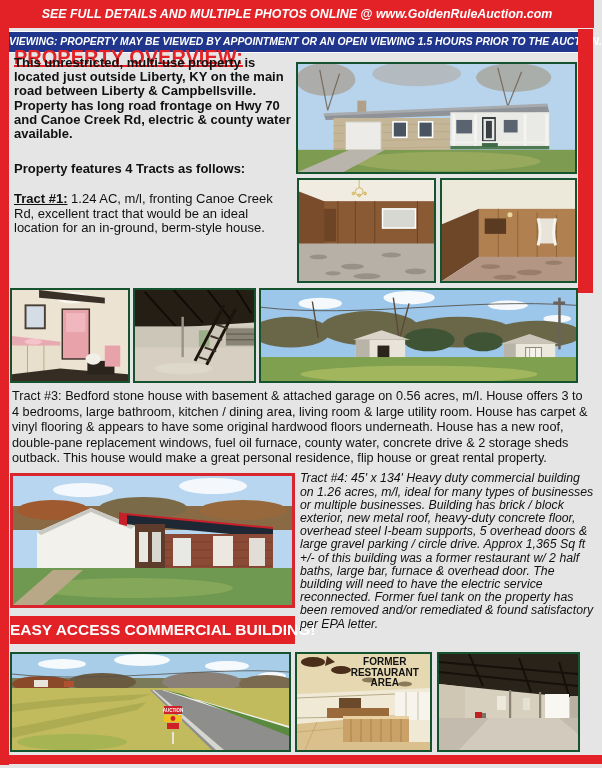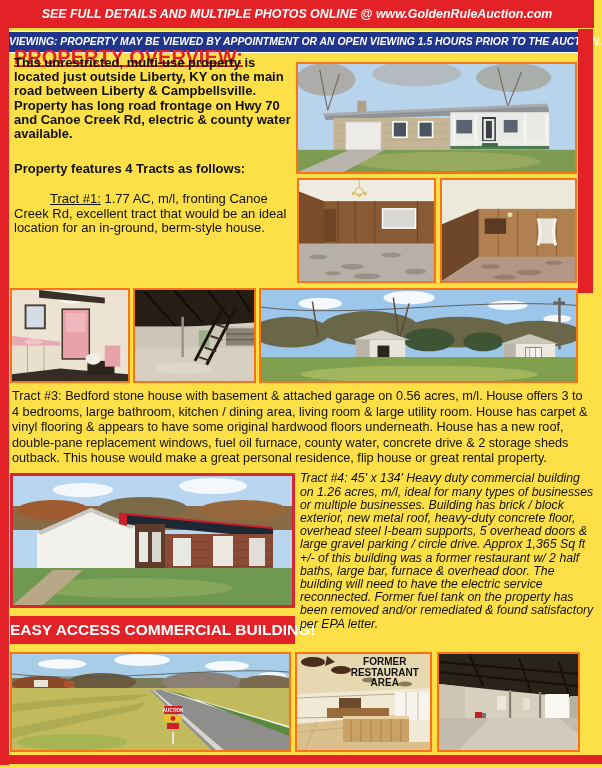--- a/index.html
+++ b/index.html
@@ -1,30 +1,30 @@
 <!DOCTYPE html>
 <html><head>
 <meta charset="utf-8">
 <style>
   html,body{margin:0;padding:0;background:#fff;}
-  #page{position:relative;width:602px;height:768px;background:#fde047;
+  #page{position:relative;width:602px;height:768px;background:#e5e5e5;
         font-family:"Liberation Sans",sans-serif;overflow:hidden;}
   .abs{position:absolute;}
   .banner{background:#e32227;color:#fff;font-weight:700;font-style:italic;
           text-align:center;white-space:nowrap;}
   .navyband{background:#20368c;color:#fff;font-weight:700;font-style:italic;
           text-align:center;white-space:nowrap;border:1.5px solid #fff;box-sizing:border-box;}
   .redframe{background:#e32227;}
-  .photo{border:2px solid #f97316;box-sizing:border-box;background:#fff;overflow:hidden;}
+  .photo{border:2px solid #14532d;box-sizing:border-box;background:#fff;overflow:hidden;}
   .photo svg{display:block;width:100%;height:100%;}
   .photo-red{border:3px solid #d9252e;}
   .h-red{color:#e32227;font-weight:700;text-decoration:underline;font-size:20px;}
   .par-bold{font-weight:700;font-size:13px;line-height:14.2px;color:#111;}
   .tract{font-size:13px;line-height:14.6px;color:#111;}
-  .tract .lbl{font-weight:400;text-decoration:underline;margin-left:36px;}
+  .tract .lbl{font-weight:700;text-decoration:underline;}
   .tract3{font-size:12.7px;line-height:15.6px;color:#111;}
   .tract4{font-size:12.3px;line-height:13.2px;color:#111;}
   .easy{background:#e32227;color:#fff;font-weight:700;text-align:center;
         font-size:15.5px;white-space:nowrap;}
   .rest-label{position:absolute;top:3px;left:34%;width:64%;text-align:center;
         color:#111;font-weight:700;font-size:10px;line-height:10.5px;white-space:pre-line;}
 </style>
 </head>
 <body>
 
@@ -37,21 +37,21 @@
   <div class="abs redframe" style="left:0;top:28px;width:9px;height:737px;"></div>
   <div class="abs redframe" style="left:578px;top:29px;width:15px;height:264px;"></div>
   <div class="abs redframe" style="left:0;top:755px;width:602px;height:9px;"></div>
 
   <div class="abs h-red" style="left:14px;top:46px;">PROPERTY OVERVIEW:</div>
   <div class="abs par-bold" style="left:14px;top:56px;width:278px;">This unrestricted, multi-use property is located just outside Liberty, KY on the main road between Liberty &amp; Campbellsville. Property has long road frontage on Hwy 70 and Canoe Creek Rd, electric &amp; county water available.</div>
   <div class="abs par-bold" style="left:14px;top:162px;width:278px;">Property features 4 Tracts as follows:</div>
 
   <div class="abs tract" style="left:14px;top:192px;width:280px;">
     <span class="lbl">Tract #1:</span>
-    <span>1.77 AC, m/l, fronting Canoe Creek Rd, excellent tract that would be an ideal location for an in-ground, berm-style house.</span>
+    <span>1.24 AC, m/l, fronting Canoe Creek Rd, excellent tract that would be an ideal location for an in-ground, berm-style house.</span>
   </div>
 
   <div class="abs photo" style="left:296px;top:62px;width:281px;height:112px;">
     <svg viewBox="0 0 280 112" preserveAspectRatio="none">
       <rect width="280" height="112" fill="#b8d3ec"></rect>
       <ellipse cx="28" cy="16" rx="30" ry="17" fill="#a08868" opacity=".5"></ellipse>
       <ellipse cx="120" cy="10" rx="45" ry="13" fill="#aa9070" opacity=".35"></ellipse>
       <ellipse cx="218" cy="14" rx="38" ry="15" fill="#98805e" opacity=".45"></ellipse>
       <g stroke="#6a5a48" stroke-width="1.2" fill="none" opacity=".8">
         <path d="M30 48 L22 6 M30 48 L42 10 M212 44 L202 4 M212 44 L226 8"></path>

